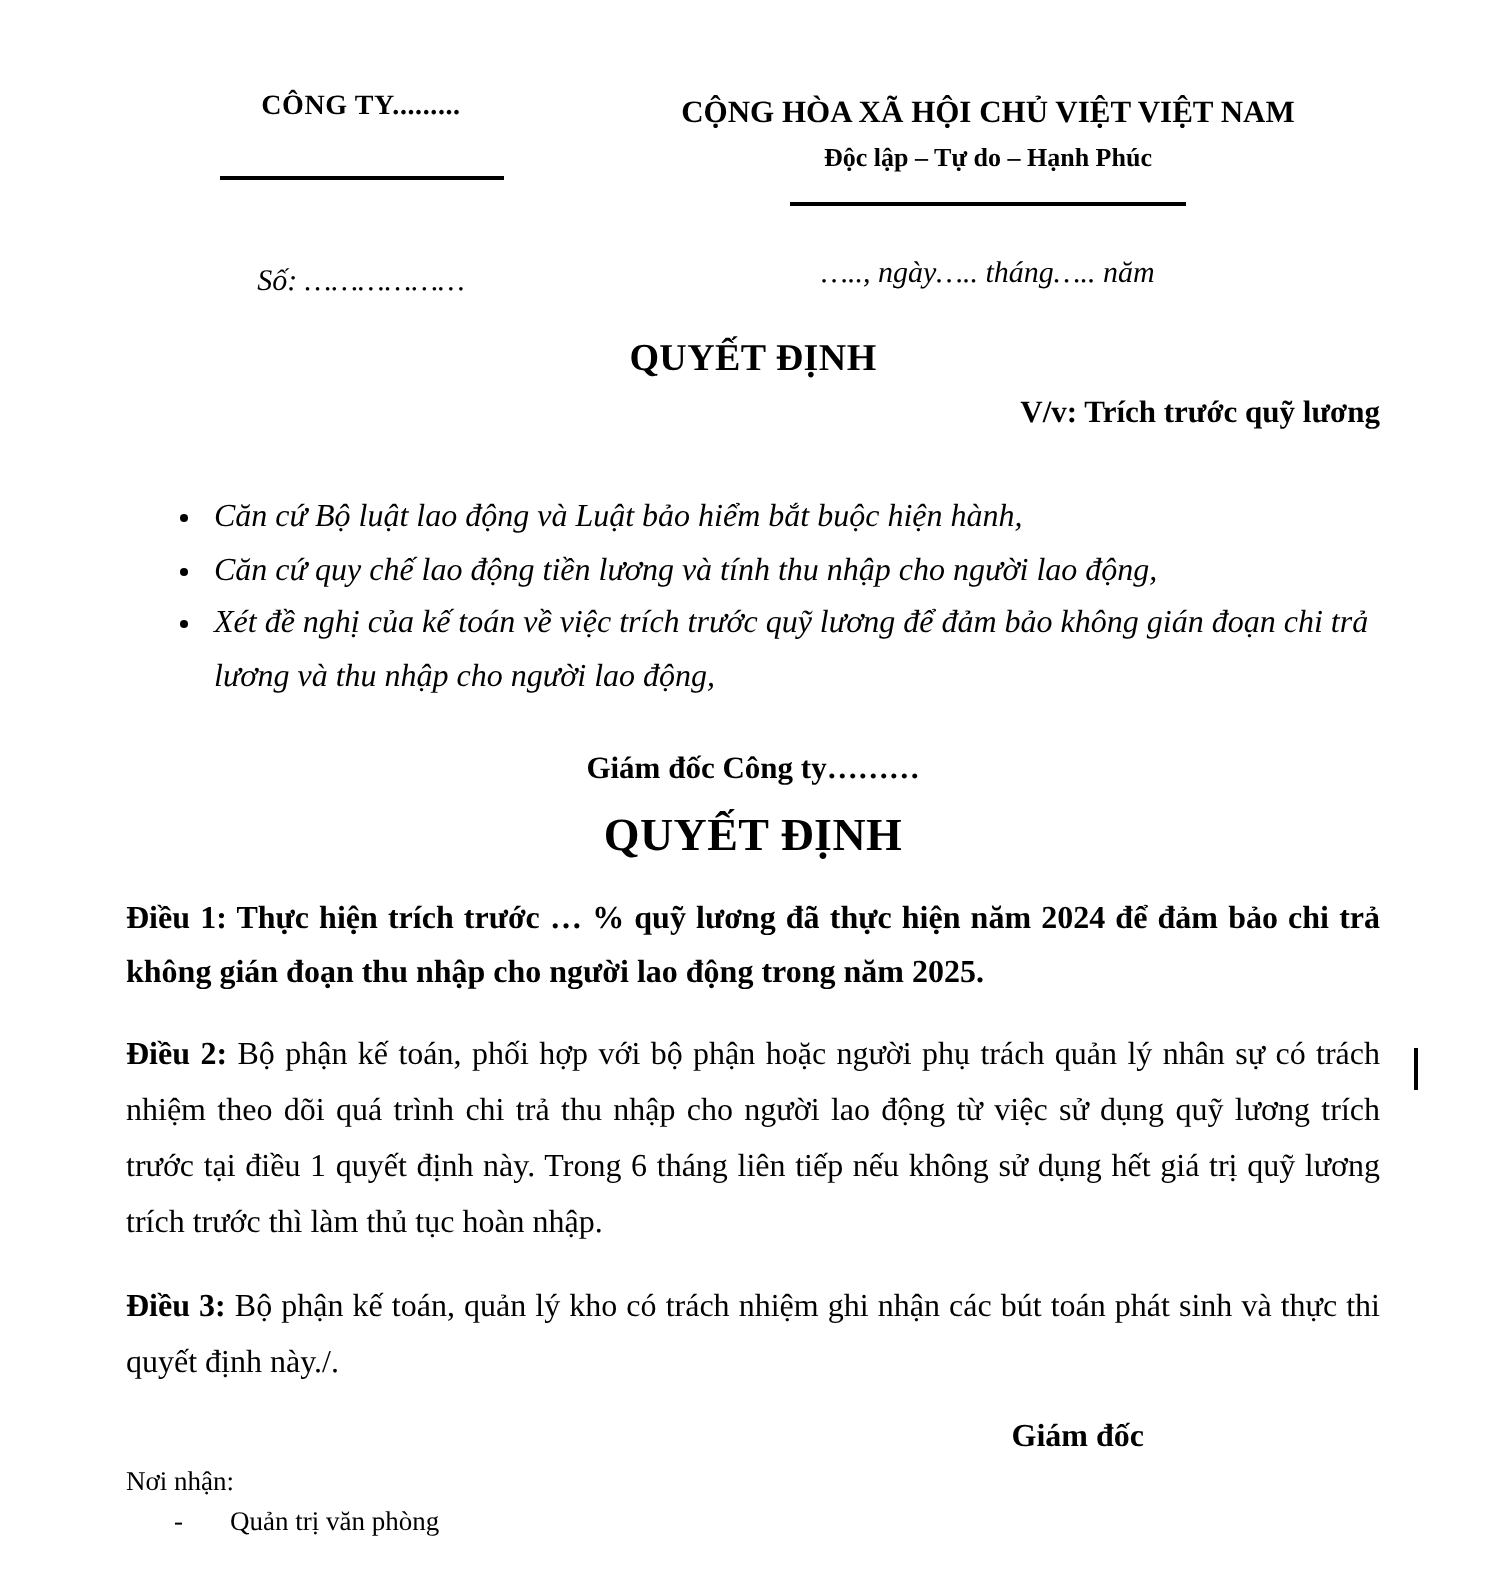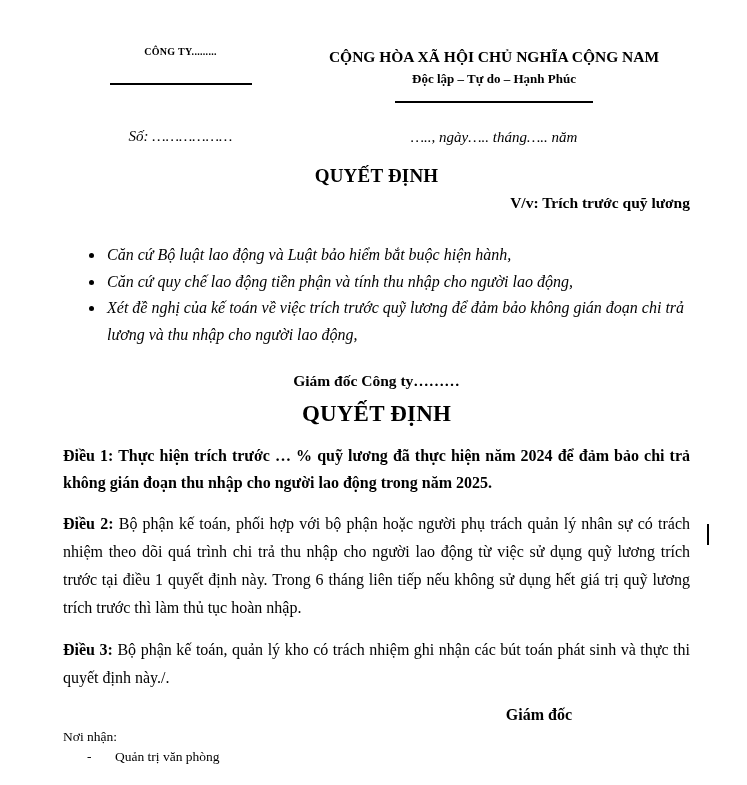--- a/index.html
+++ b/index.html
@@ -20,21 +20,21 @@
   }
   
   .hdr { display: flex; }
   .hdr-left {
     width: 235px;
     text-align: center;
     flex-shrink: 0;
   }
   .company {
     font-weight: bold;
-    font-size: 10px;
+    font-size: 14px;
     letter-spacing: 0.3px;
   }
   .hdr-left .rule {
     width: 142px;
     border-bottom: 2px solid #000;
     margin: 26px auto 0 auto;
   }
   .so-line {
     font-style: italic;
     font-size: 15px;
@@ -152,33 +152,33 @@
 
 <div class="page">
 
   <div class="hdr">
     <div class="hdr-left">
       <div class="company">CÔNG TY.........</div>
       <div class="rule"></div>
       <div class="so-line">Số: ………………</div>
     </div>
     <div class="hdr-right">
-      <div class="nat-title">CỘNG HÒA XÃ HỘI CHỦ NGHĨA CỘNG NAM</div>
+      <div class="nat-title">CỘNG HÒA XÃ HỘI CHỦ VIỆT VIỆT NAM</div>
       <div class="motto">Độc lập – Tự do – Hạnh Phúc</div>
       <div class="rule"></div>
       <div class="date-line">….., ngày….. tháng….. năm</div>
     </div>
   </div>
 
   <div class="doc-title">QUYẾT ĐỊNH</div>
   <div class="doc-subject">V/v: Trích trước quỹ lương</div>
 
   <ul class="grounds">
     <li>Căn cứ Bộ luật lao động và Luật bảo hiểm bắt buộc hiện hành,</li>
-    <li>Căn cứ quy chế lao động tiền phận và tính thu nhập cho người lao động,</li>
+    <li>Căn cứ quy chế lao động tiền lương và tính thu nhập cho người lao động,</li>
     <li>Xét đề nghị của kế toán về việc trích trước quỹ lương để đảm bảo không gián đoạn chi trả lương và thu nhập cho người lao động,</li>
   </ul>
 
   <div class="issuer">Giám đốc Công ty………</div>
   <div class="decision-heading">QUYẾT ĐỊNH</div>
 
   <div class="articles">
     <p class="article all-bold"><span class="lbl">Điều 1:</span><span> Thực hiện trích trước … % quỹ lương đã thực hiện năm 2024 để đảm bảo chi trả không gián đoạn thu nhập cho người lao động trong năm 2025.</span></p>
     <p class="article"><span class="lbl">Điều 2:</span><span> Bộ phận kế toán, phối hợp với bộ phận hoặc người phụ trách quản lý nhân sự có trách nhiệm theo dõi quá trình chi trả thu nhập cho người lao động từ việc sử dụng quỹ lương trích trước tại điều 1 quyết định này. Trong 6 tháng liên tiếp nếu không sử dụng hết giá trị quỹ lương trích trước thì làm thủ tục hoàn nhập.</span></p>
     <p class="article"><span class="lbl">Điều 3:</span><span> Bộ phận kế toán, quản lý kho có trách nhiệm ghi nhận các bút toán phát sinh và thực thi quyết định này./.</span></p>

